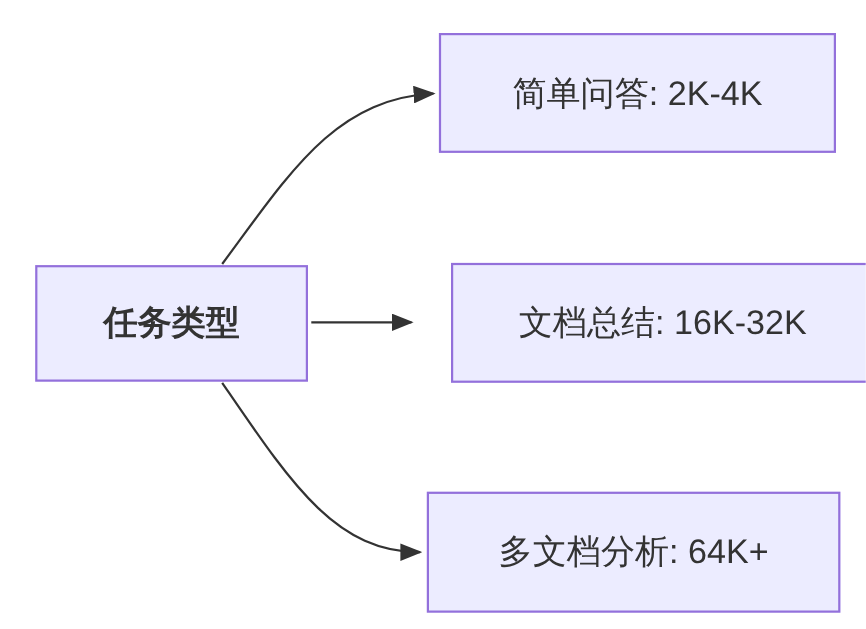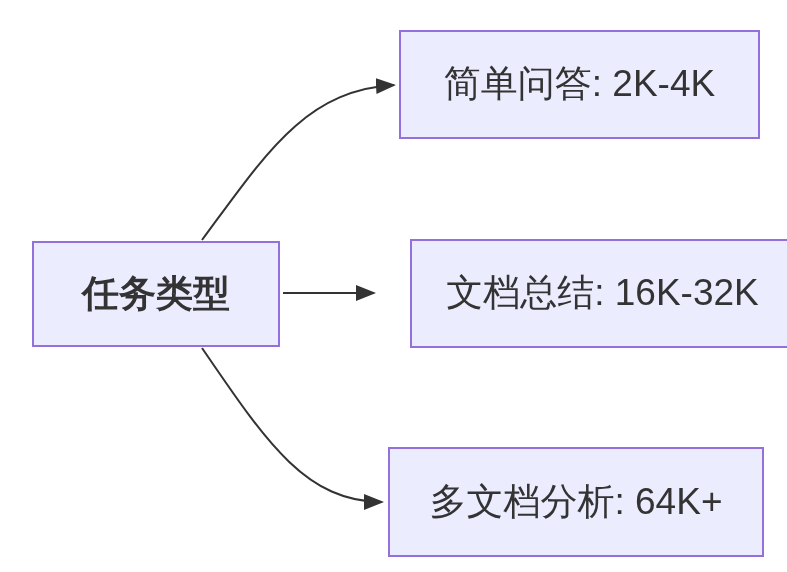--- a/index.html
+++ b/index.html
@@ -33,21 +33,21 @@
   }
   .node {
     position: absolute;
     box-sizing: border-box;
     background: var(--node-fill, #ECECFF);
     border: 2px solid var(--node-border, #9370DB);
     color: var(--node-text, #333333);
     display: flex;
     align-items: center;
     justify-content: center;
-    font-size: 37px;
+    font-size: 31px;
     line-height: 1.2;
     white-space: nowrap;
   }
   .node-root   { left: 32px;  top: 241px; width: 248px; height: 106px; font-weight: bold; }
   .node-child0 { left: 399px; top: 30px;  width: 361px; height: 109px; }
   .node-child1 { left: 380px; top: 239px; width: 385px; height: 109px; margin-left: 30px; }
   .node-child2 { left: 388px; top: 447px; width: 376px; height: 110px; }
 </style>
 </head>
 <body>

